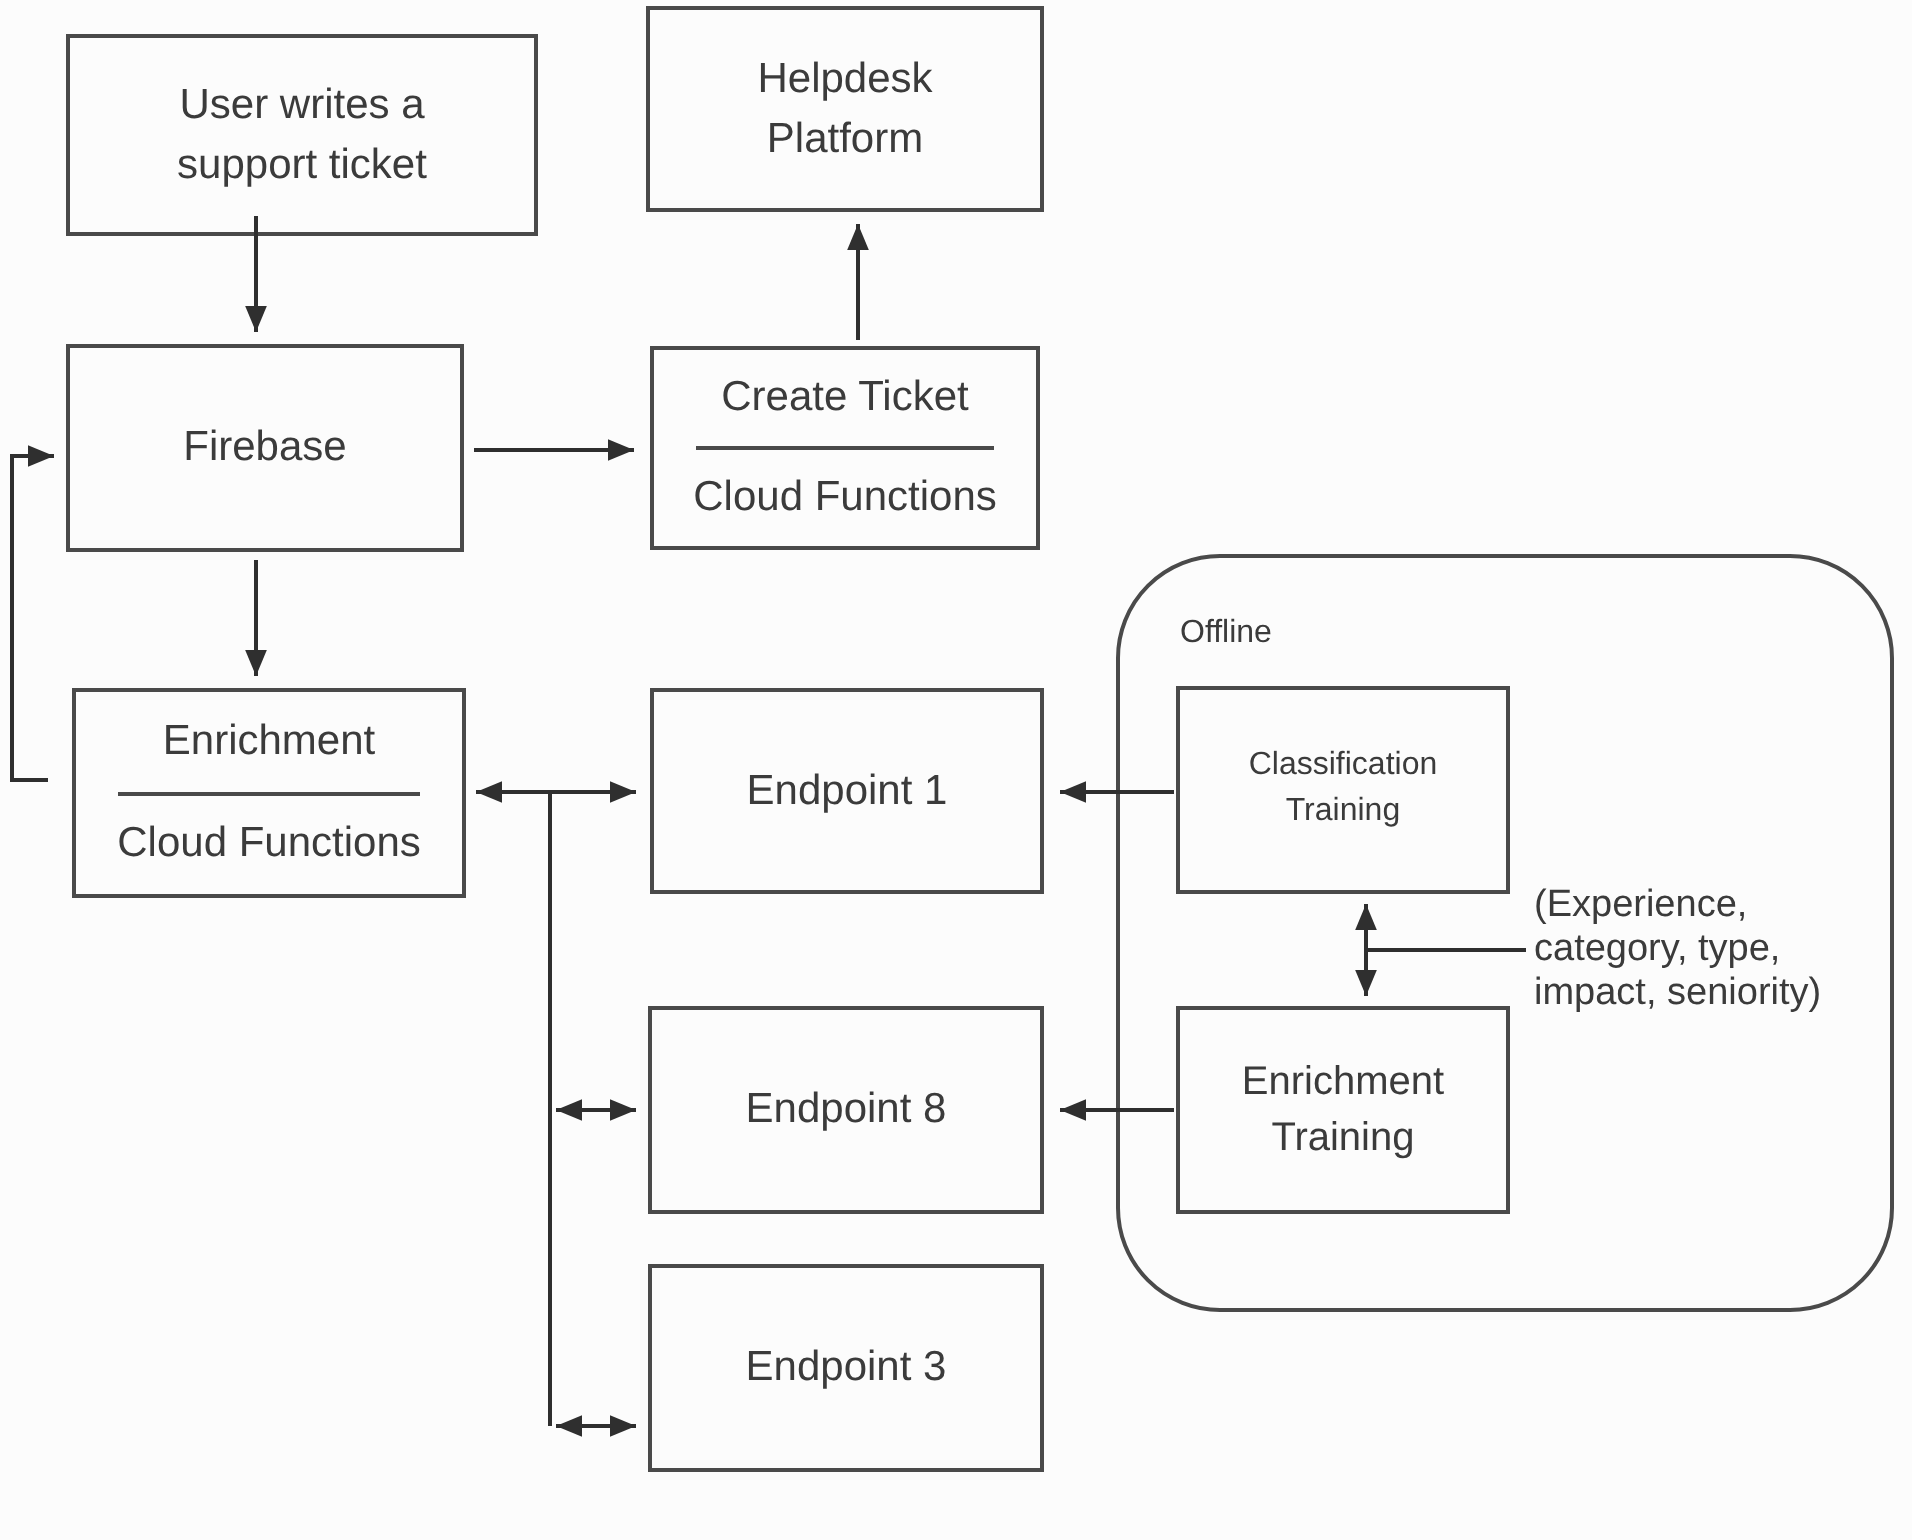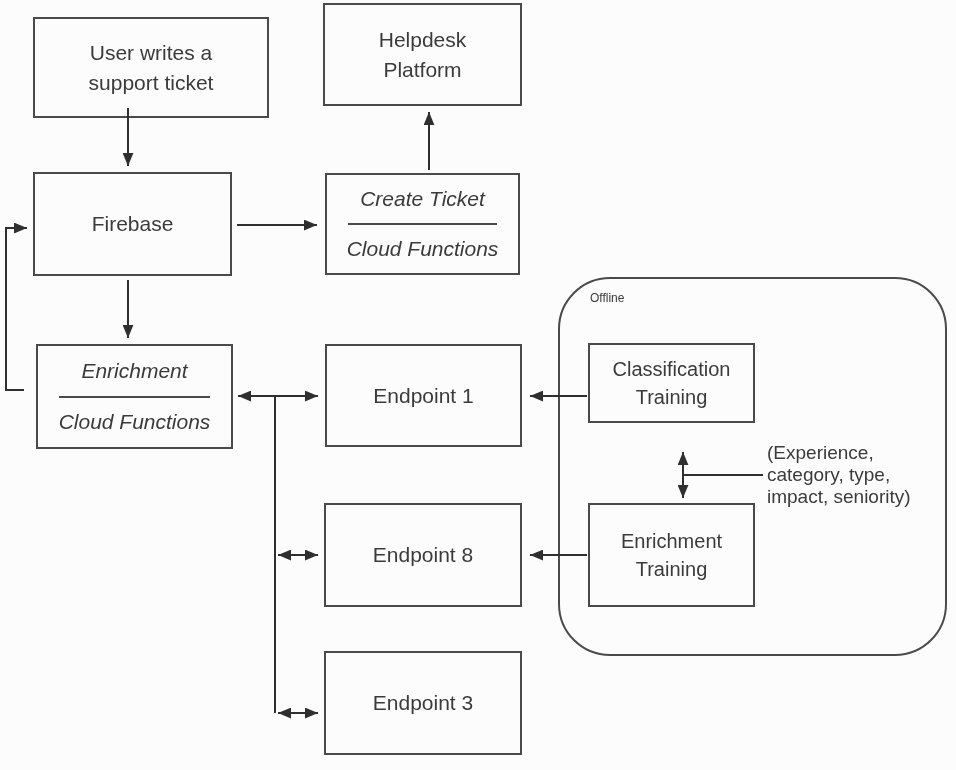--- a/index.html
+++ b/index.html
@@ -24,38 +24,38 @@
     display:flex;
     flex-direction:column;
     align-items:center;
     justify-content:center;
     text-align:center;
     color:var(--text);
     font-size:21px;
     line-height:1.42;
   }
   .node .lbl{white-space:pre-line;}
-  .node.split{justify-content:space-evenly;font-style:italic;}
+  .node.split{justify-content:space-evenly;}
   .node .divider{
     width:78%;
     border-top:2px solid var(--border);
     height:0;
   }
   .node.bold{font-weight:400;font-size:21px;}
   .group{
     position:absolute;
     border:2px solid var(--border);
     border-radius:52px;
     background:transparent;
   }
   .group-label{
     position:absolute;
-    left:590px;top:291px;
+    left:590px;top:308px;
     color:var(--text);
-    font-size:12px;
+    font-size:16px;
     text-align:right;
   }
   .annotation{
     position:absolute;
     left:767px;top:442px;
     width:186px;
     color:var(--text);
     font-size:19px;
     line-height:1.15;
     white-space:pre-line;
@@ -111,25 +111,25 @@
   </div>
 
   <div class="node bold" style="left:325px;top:344px;width:197px;height:103px">
     <span class="lbl">Endpoint 1</span>
   </div>
 
   <div class="node bold" style="left:324px;top:503px;width:198px;height:104px">
     <span class="lbl">Endpoint 8</span>
   </div>
 
-  <div class="node bold" style="left:324px;top:651px;width:198px;height:104px">
+  <div class="node bold" style="left:324px;top:632px;width:198px;height:104px">
     <span class="lbl">Endpoint 3</span>
   </div>
 
-  <div class="node" style="left:588px;top:343px;width:167px;height:80px;font-size:20px">
+  <div class="node" style="left:588px;top:343px;width:167px;height:104px;font-size:16px">
     <span class="lbl">Classification
 Training</span>
   </div>
 
   <div class="node" style="left:588px;top:503px;width:167px;height:104px;font-size:20px">
     <span class="lbl">Enrichment
 Training</span>
   </div>
 
   <div class="annotation">(Experience,

